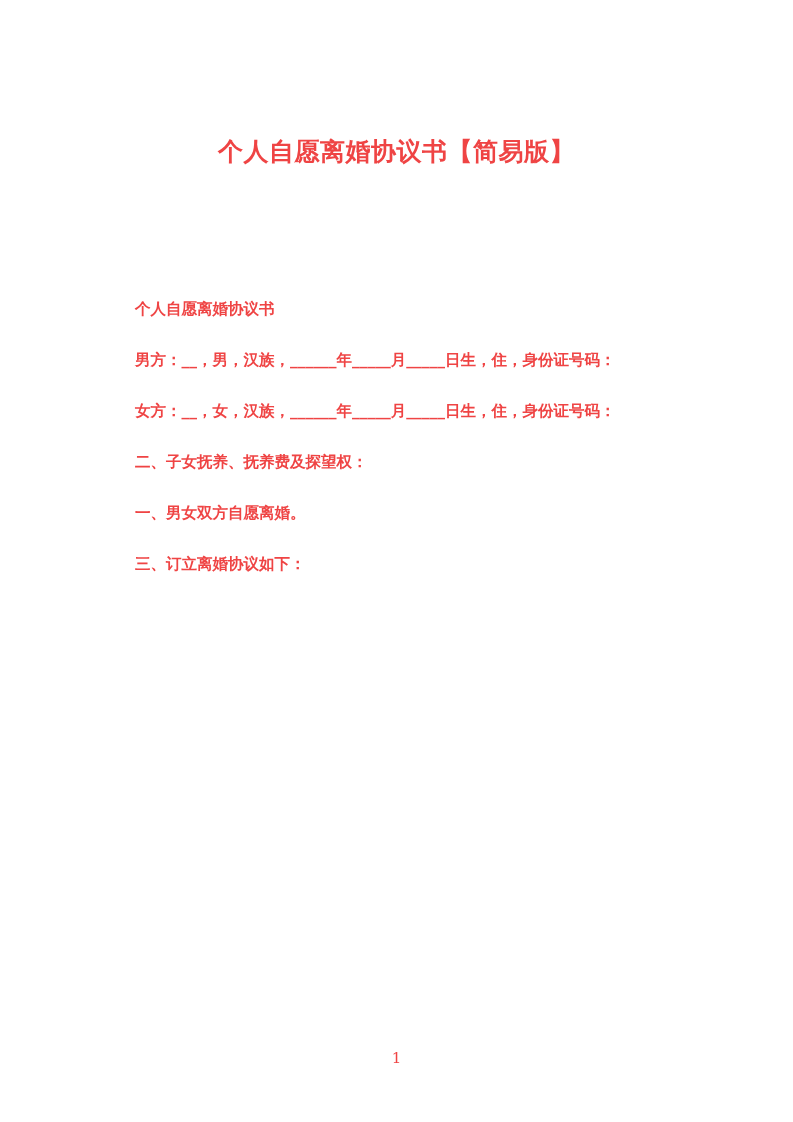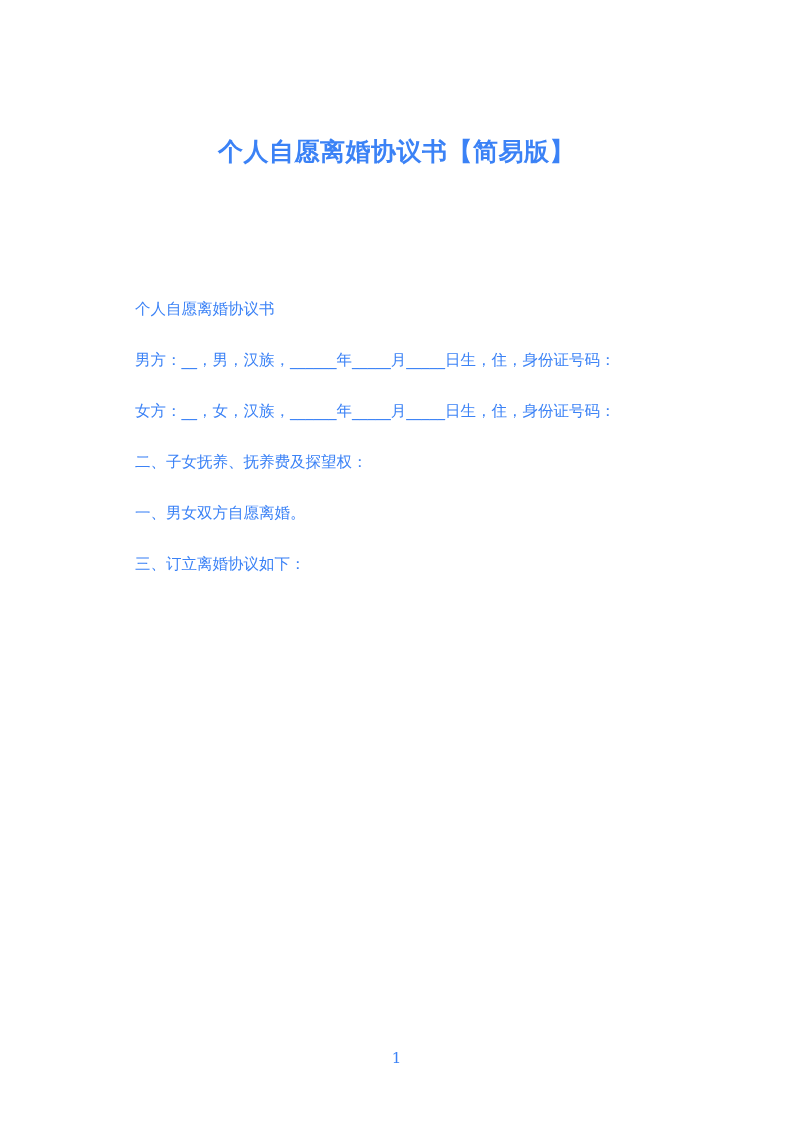--- a/index.html
+++ b/index.html
@@ -6,21 +6,21 @@
     margin: 0;
     padding: 0;
     background: #ffffff;
   }
   .page {
     position: relative;
     width: 793px;
     height: 1122px;
     margin: 0 auto;
     background: #ffffff;
-    color: #3b82f6;
+    color: #ef4444;
     font-family: "DejaVu Sans", sans-serif;
     overflow: hidden;
     box-sizing: border-box;
   }
   .doc-title {
     margin: 136px 0 127px 0;
     padding: 0;
     text-align: center;
     font-size: 25px;
     line-height: 32px;
@@ -28,21 +28,21 @@
     letter-spacing: 0.5px;
   }
   .doc-body {
     padding: 0 74px 0 104px;
   }
   .doc-body p {
     margin: 0 0 22px 0;
     padding: 0;
     font-size: 15.5px;
     line-height: 29px;
-    font-weight: 400;
+    font-weight: 700;
     text-align: justify;
     text-indent: 2em;
     word-break: break-all;
     letter-spacing: 0px;
   }
   .page-number {
     position: absolute;
     left: 0;
     right: 0;
     top: 1048px;

